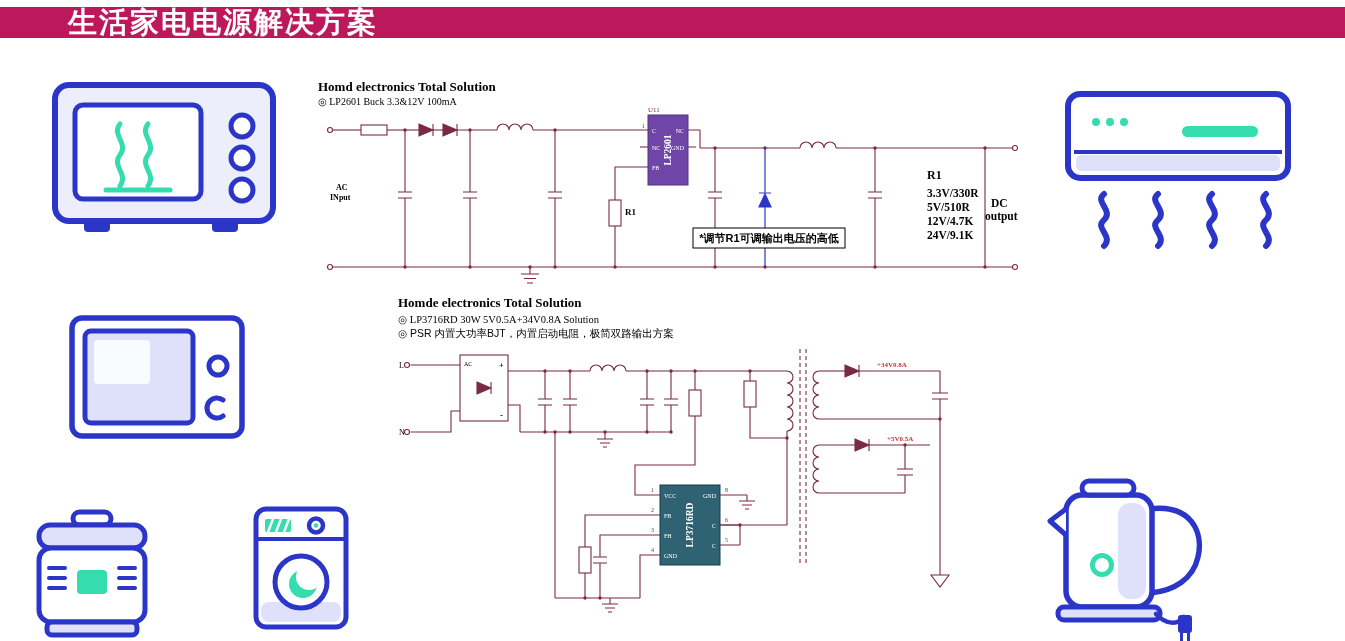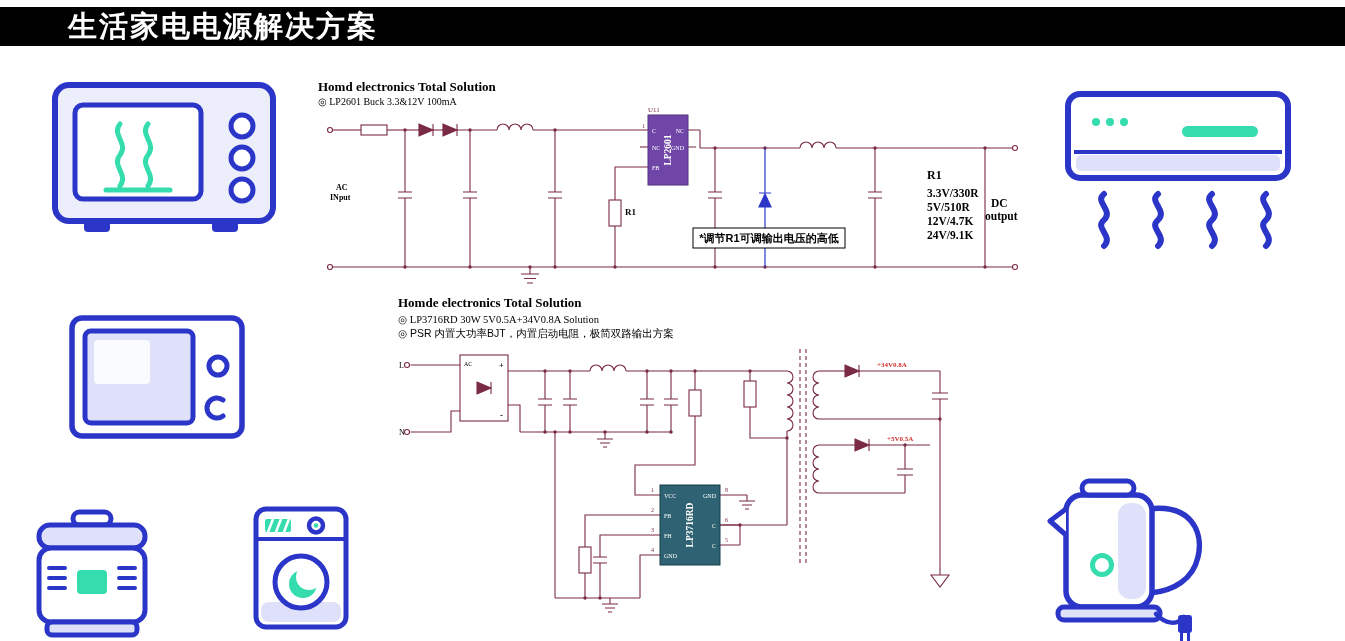--- a/index.html
+++ b/index.html
@@ -1,19 +1,19 @@
 <!DOCTYPE html>
 <html><head>
 <meta charset="utf-8">
 <style>
   * { margin:0; padding:0; box-sizing:border-box; }
   html,body { width:1345px; height:641px; }
   body { font-family:"Liberation Sans", sans-serif; background:#ffffff; position:relative; overflow:hidden; }
   .stage { position:absolute; left:0; top:0; width:1345px; height:641px; background:#fff; }
-  .header-bar { position:absolute; left:0; top:7px; width:1345px; height:39px; background:#000000; display:flex; align-items:center; padding-left:68px; }
+  .header-bar { position:absolute; left:0; top:7px; width:1345px; height:31px; background:#be185d; display:flex; align-items:center; padding-left:68px; }
   .header-bar .title { color:#ffffff; font-size:29px; font-weight:bold; letter-spacing:2px; font-family:"Liberation Sans",sans-serif; }
   svg.abs { position:absolute; }
   .schematic text { font-family:"Liberation Serif", serif; }
   .schematic text.cjk { font-family:"Liberation Sans", sans-serif; }
 </style>
 </head>
 <body>
 
 <div class="stage">
 

